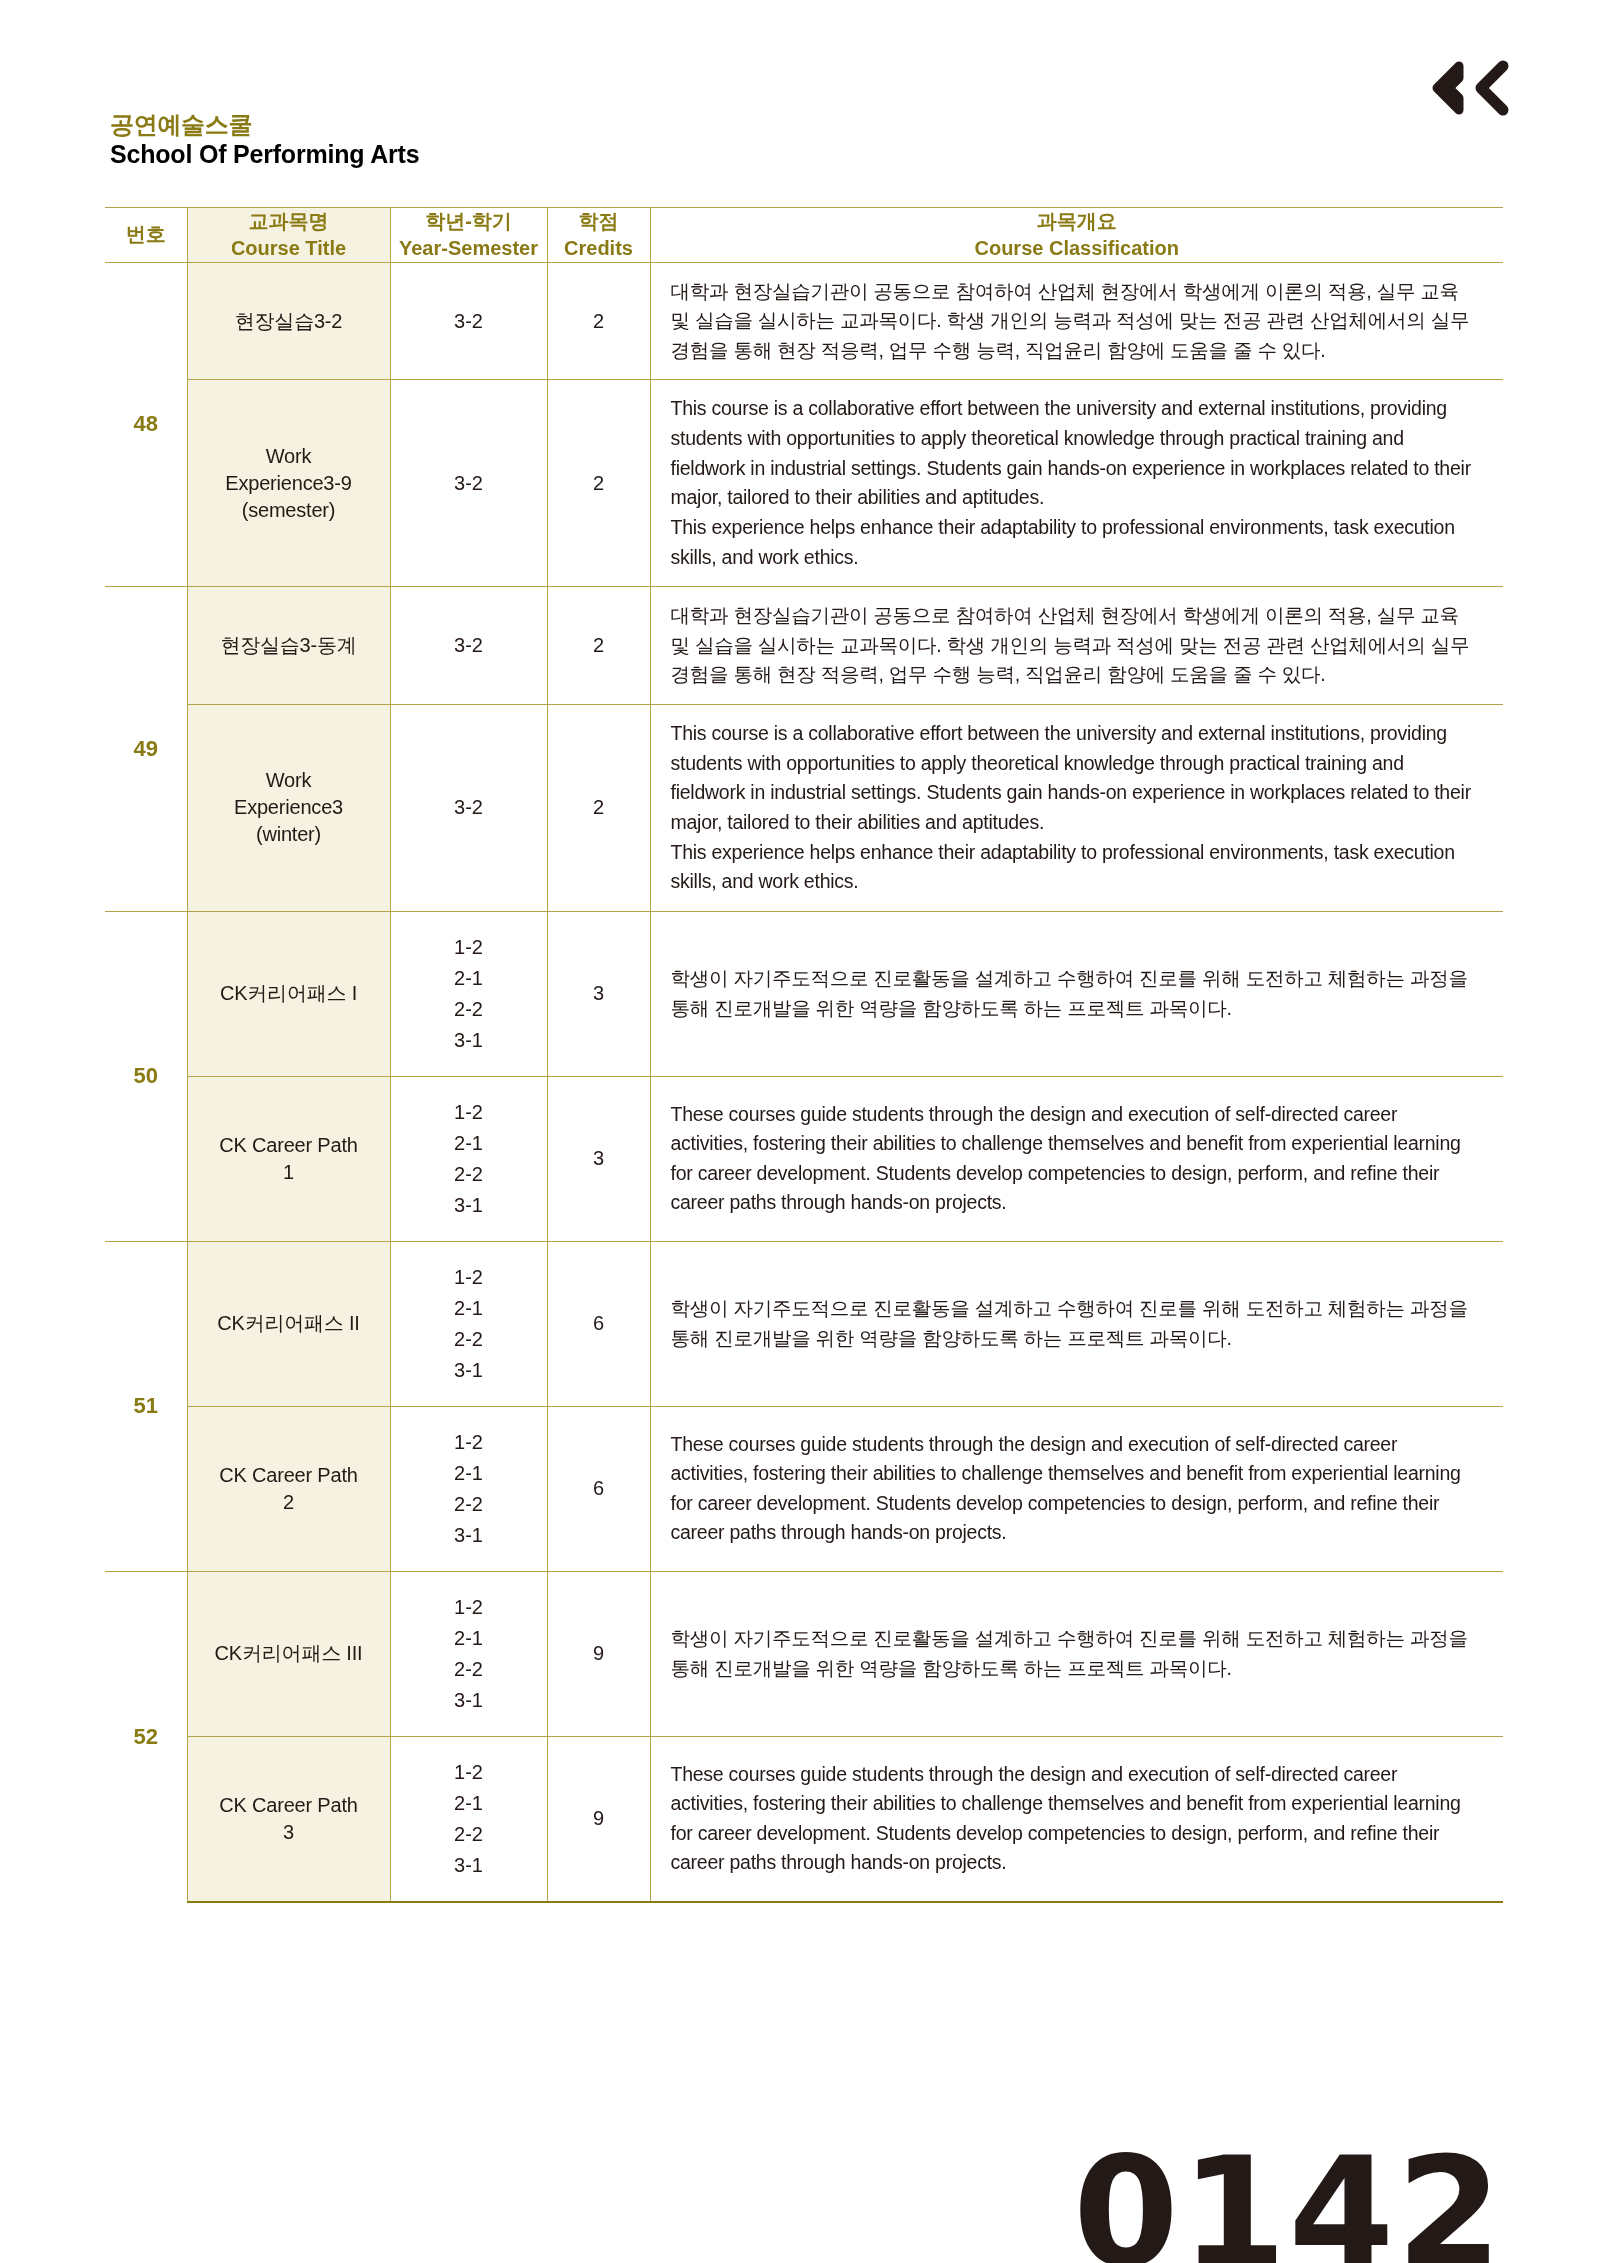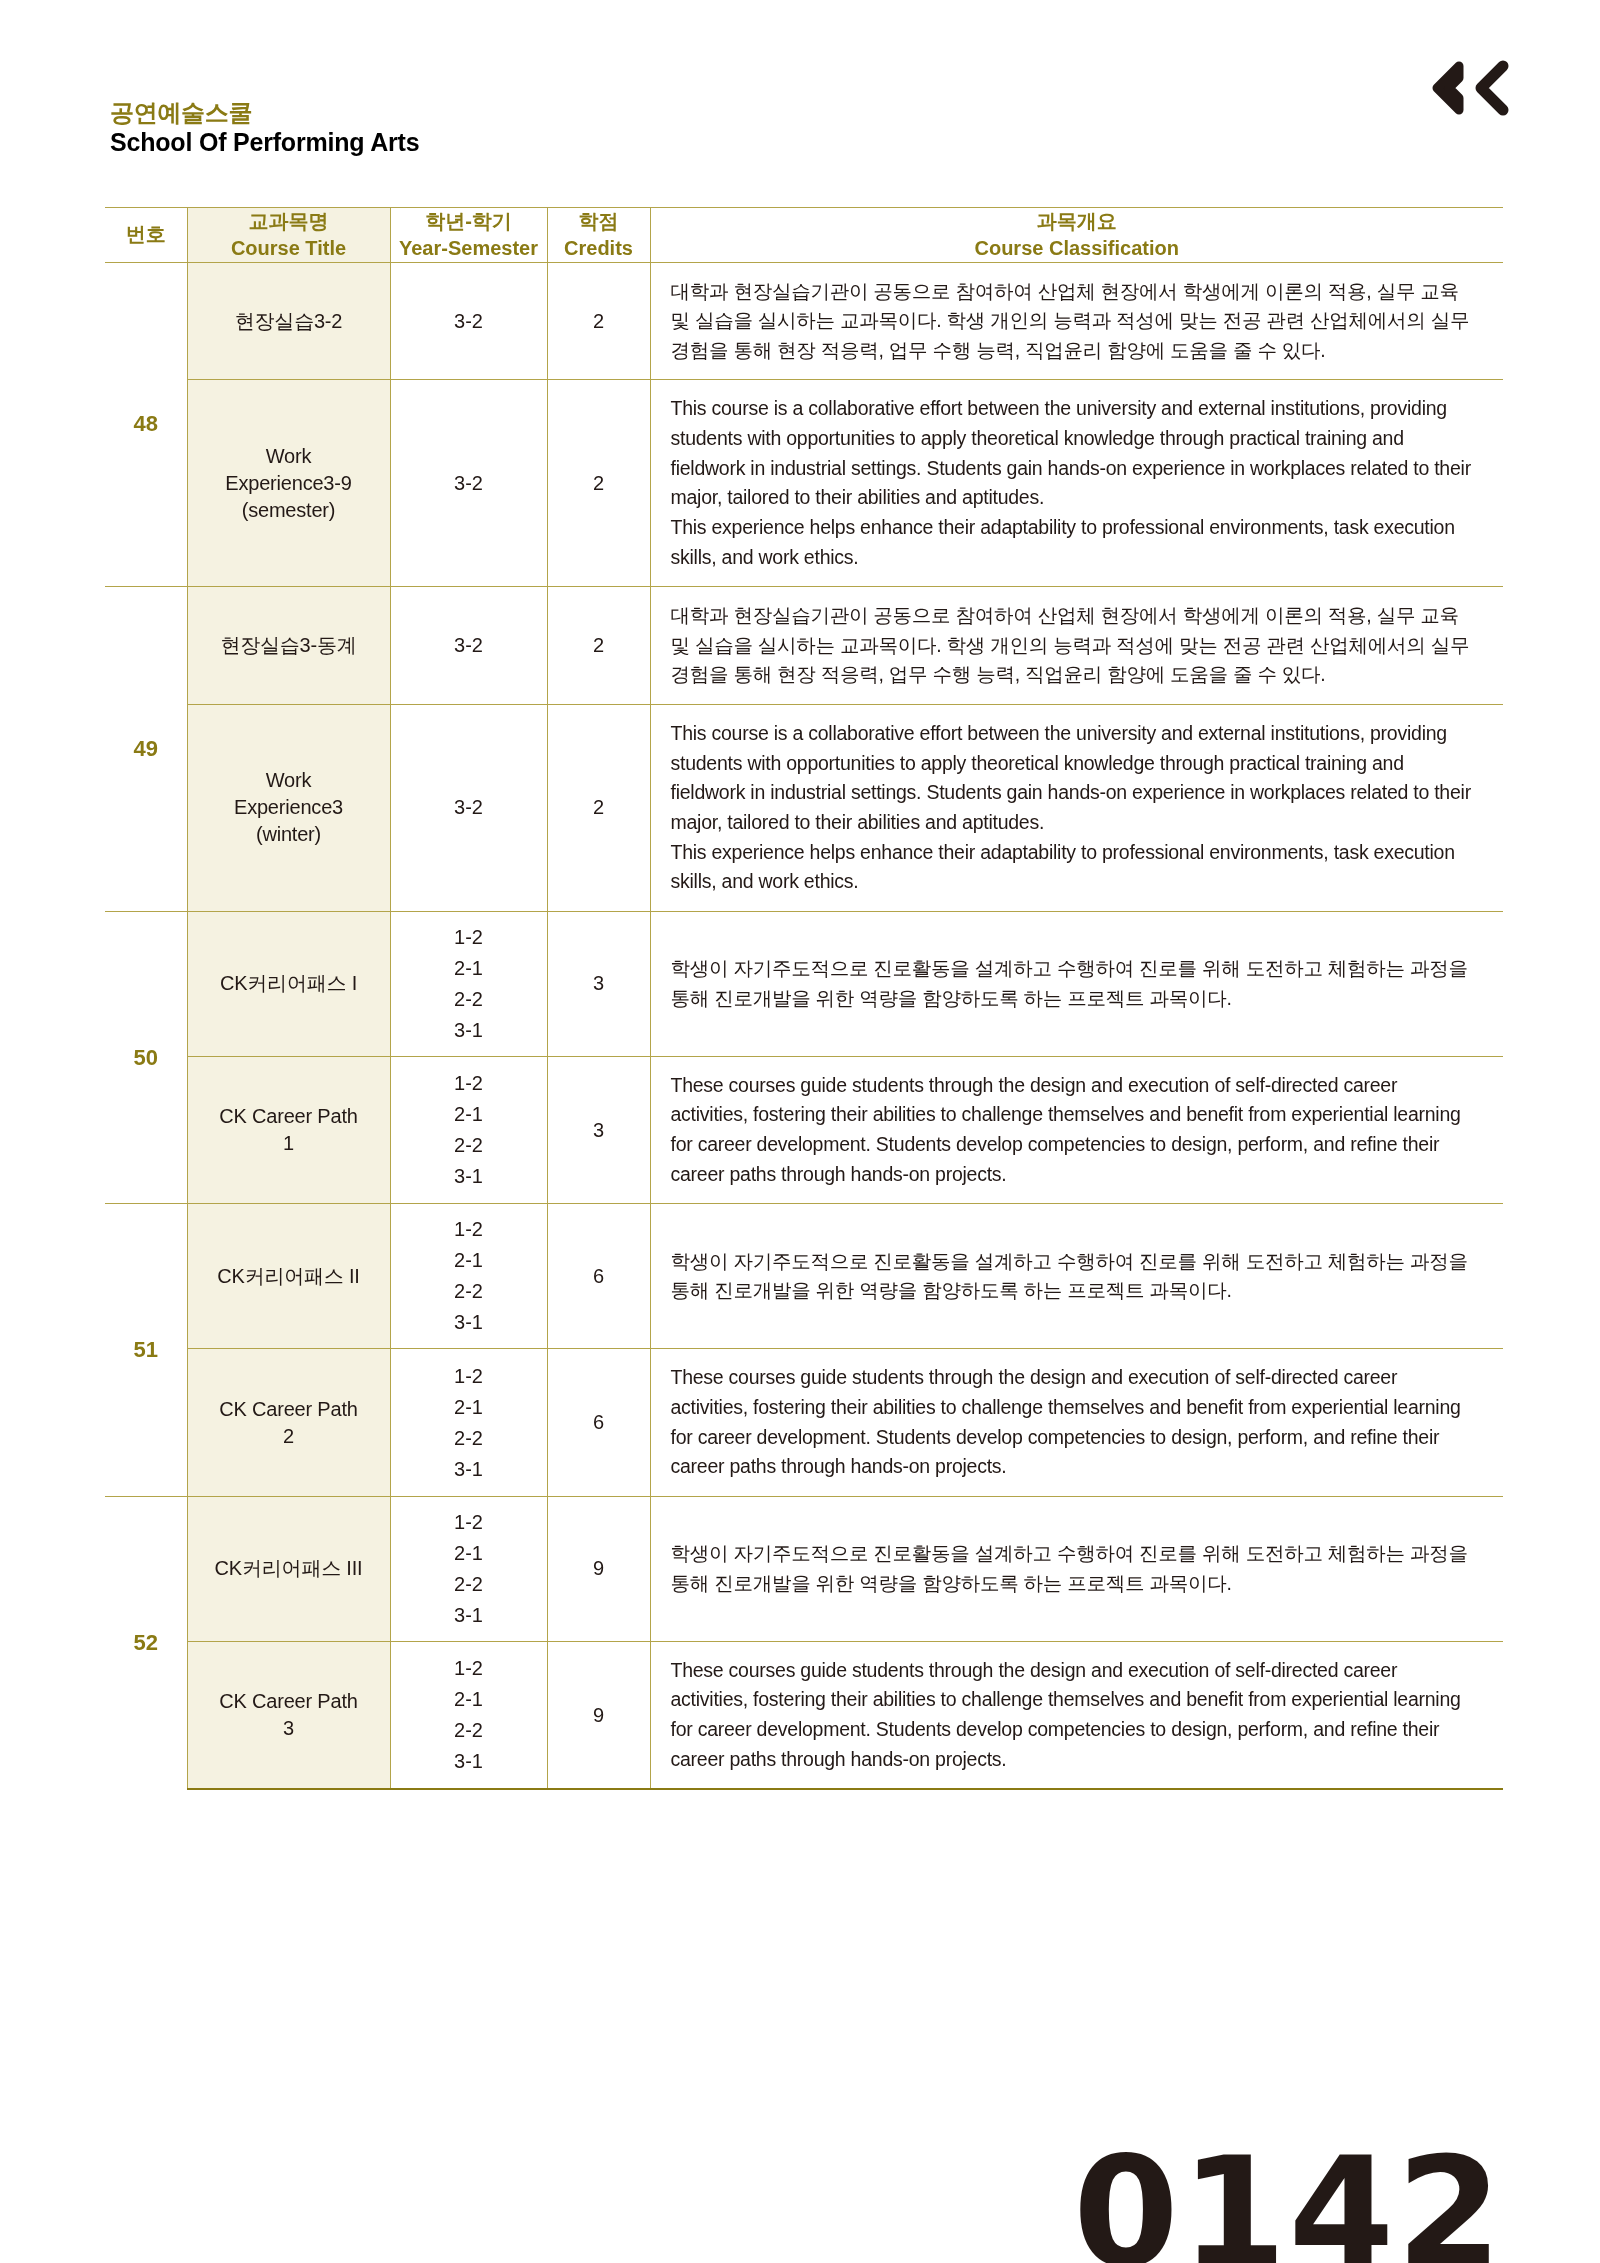--- a/index.html
+++ b/index.html
@@ -19,21 +19,21 @@
   
   .page-header {
     position: absolute;
     left: 0; top: 0;
     width: 1600px;
     height: 200px;
   }
   .school-block {
     position: absolute;
     left: 110px;
-    top: 98px;
+    top: 110px;
     line-height: 1.22;
   }
   .school-ko {
     font-size: 24px;
     font-weight: bold;
     color: #8a7a14;
     letter-spacing: -0.3px;
   }
   .school-en {
     font-size: 25px;
@@ -124,21 +124,21 @@
     font-size: 20px;
     line-height: 1.35;
     padding: 10px 24px;
     letter-spacing: -0.2px;
   }
   td.cell-ys {
     background: #ffffff;
     text-align: center;
     font-size: 20px;
     line-height: 1.55;
-    padding: 10px 4px;
+    padding: 20px 4px;
     white-space: pre-line;
   }
   td.cell-cr {
     background: #ffffff;
     text-align: center;
     font-size: 20px;
     padding: 10px 4px;
   }
   td.cell-desc {
     border-right: none;

